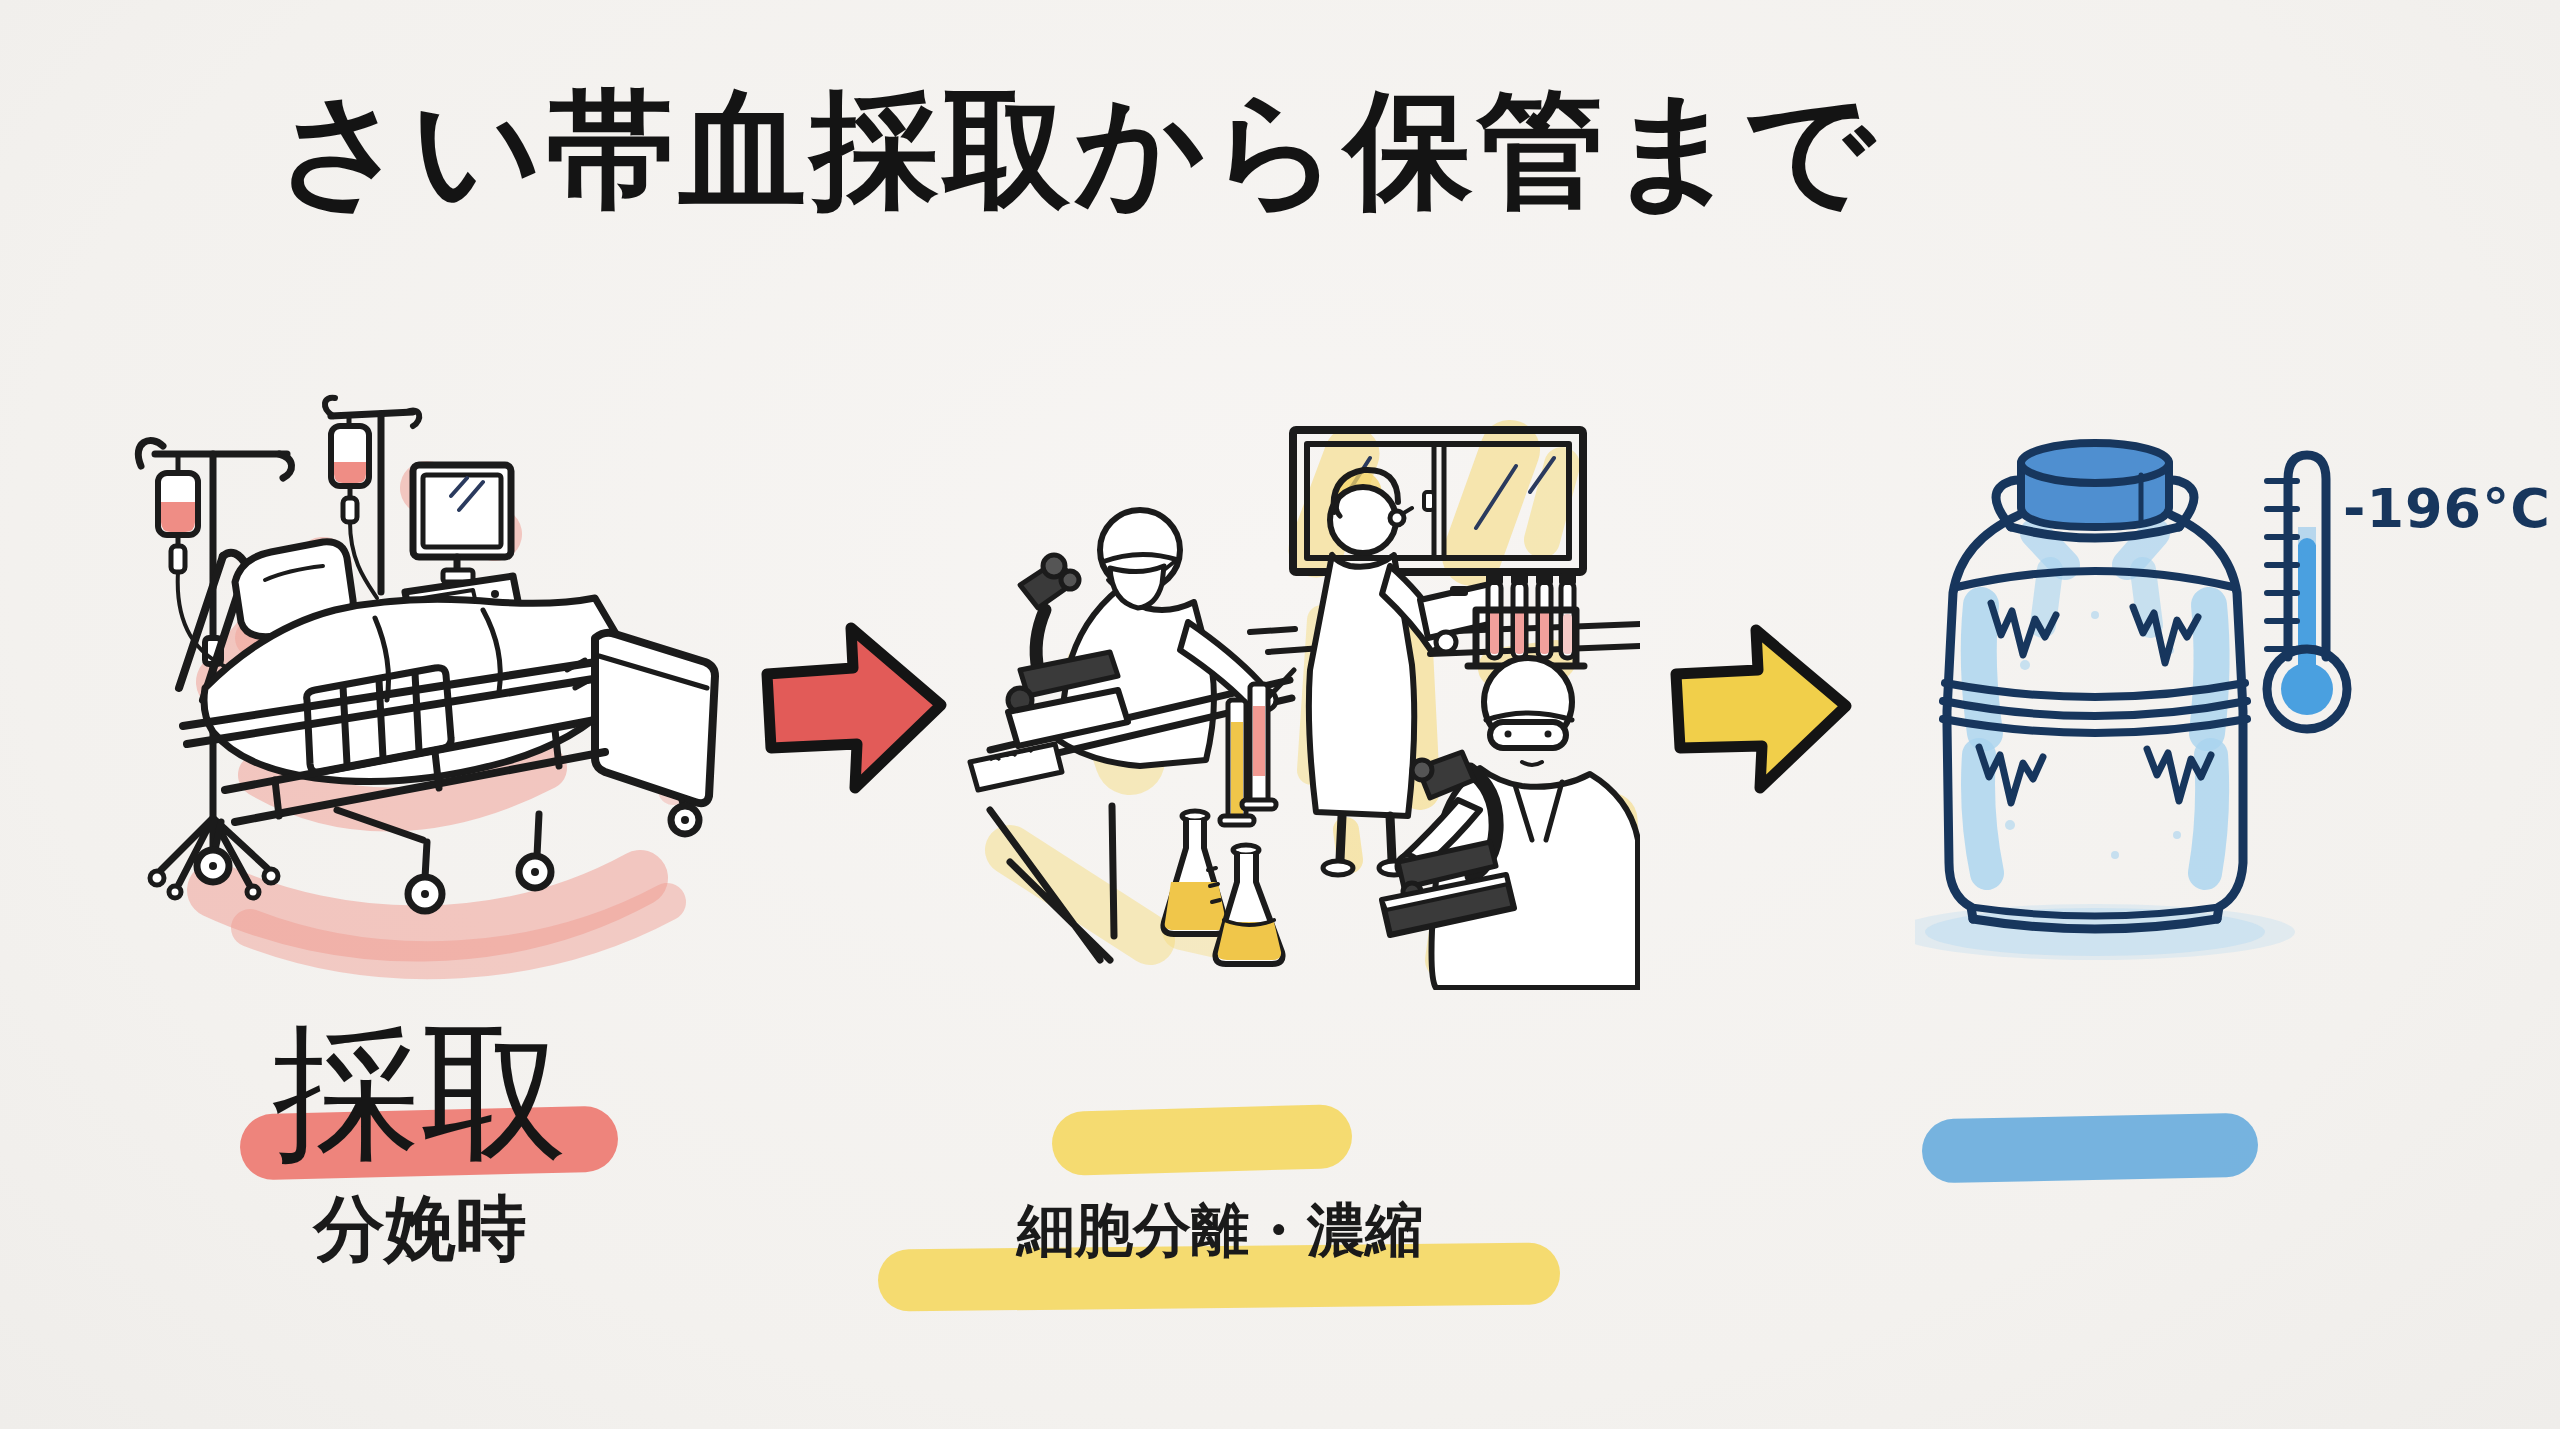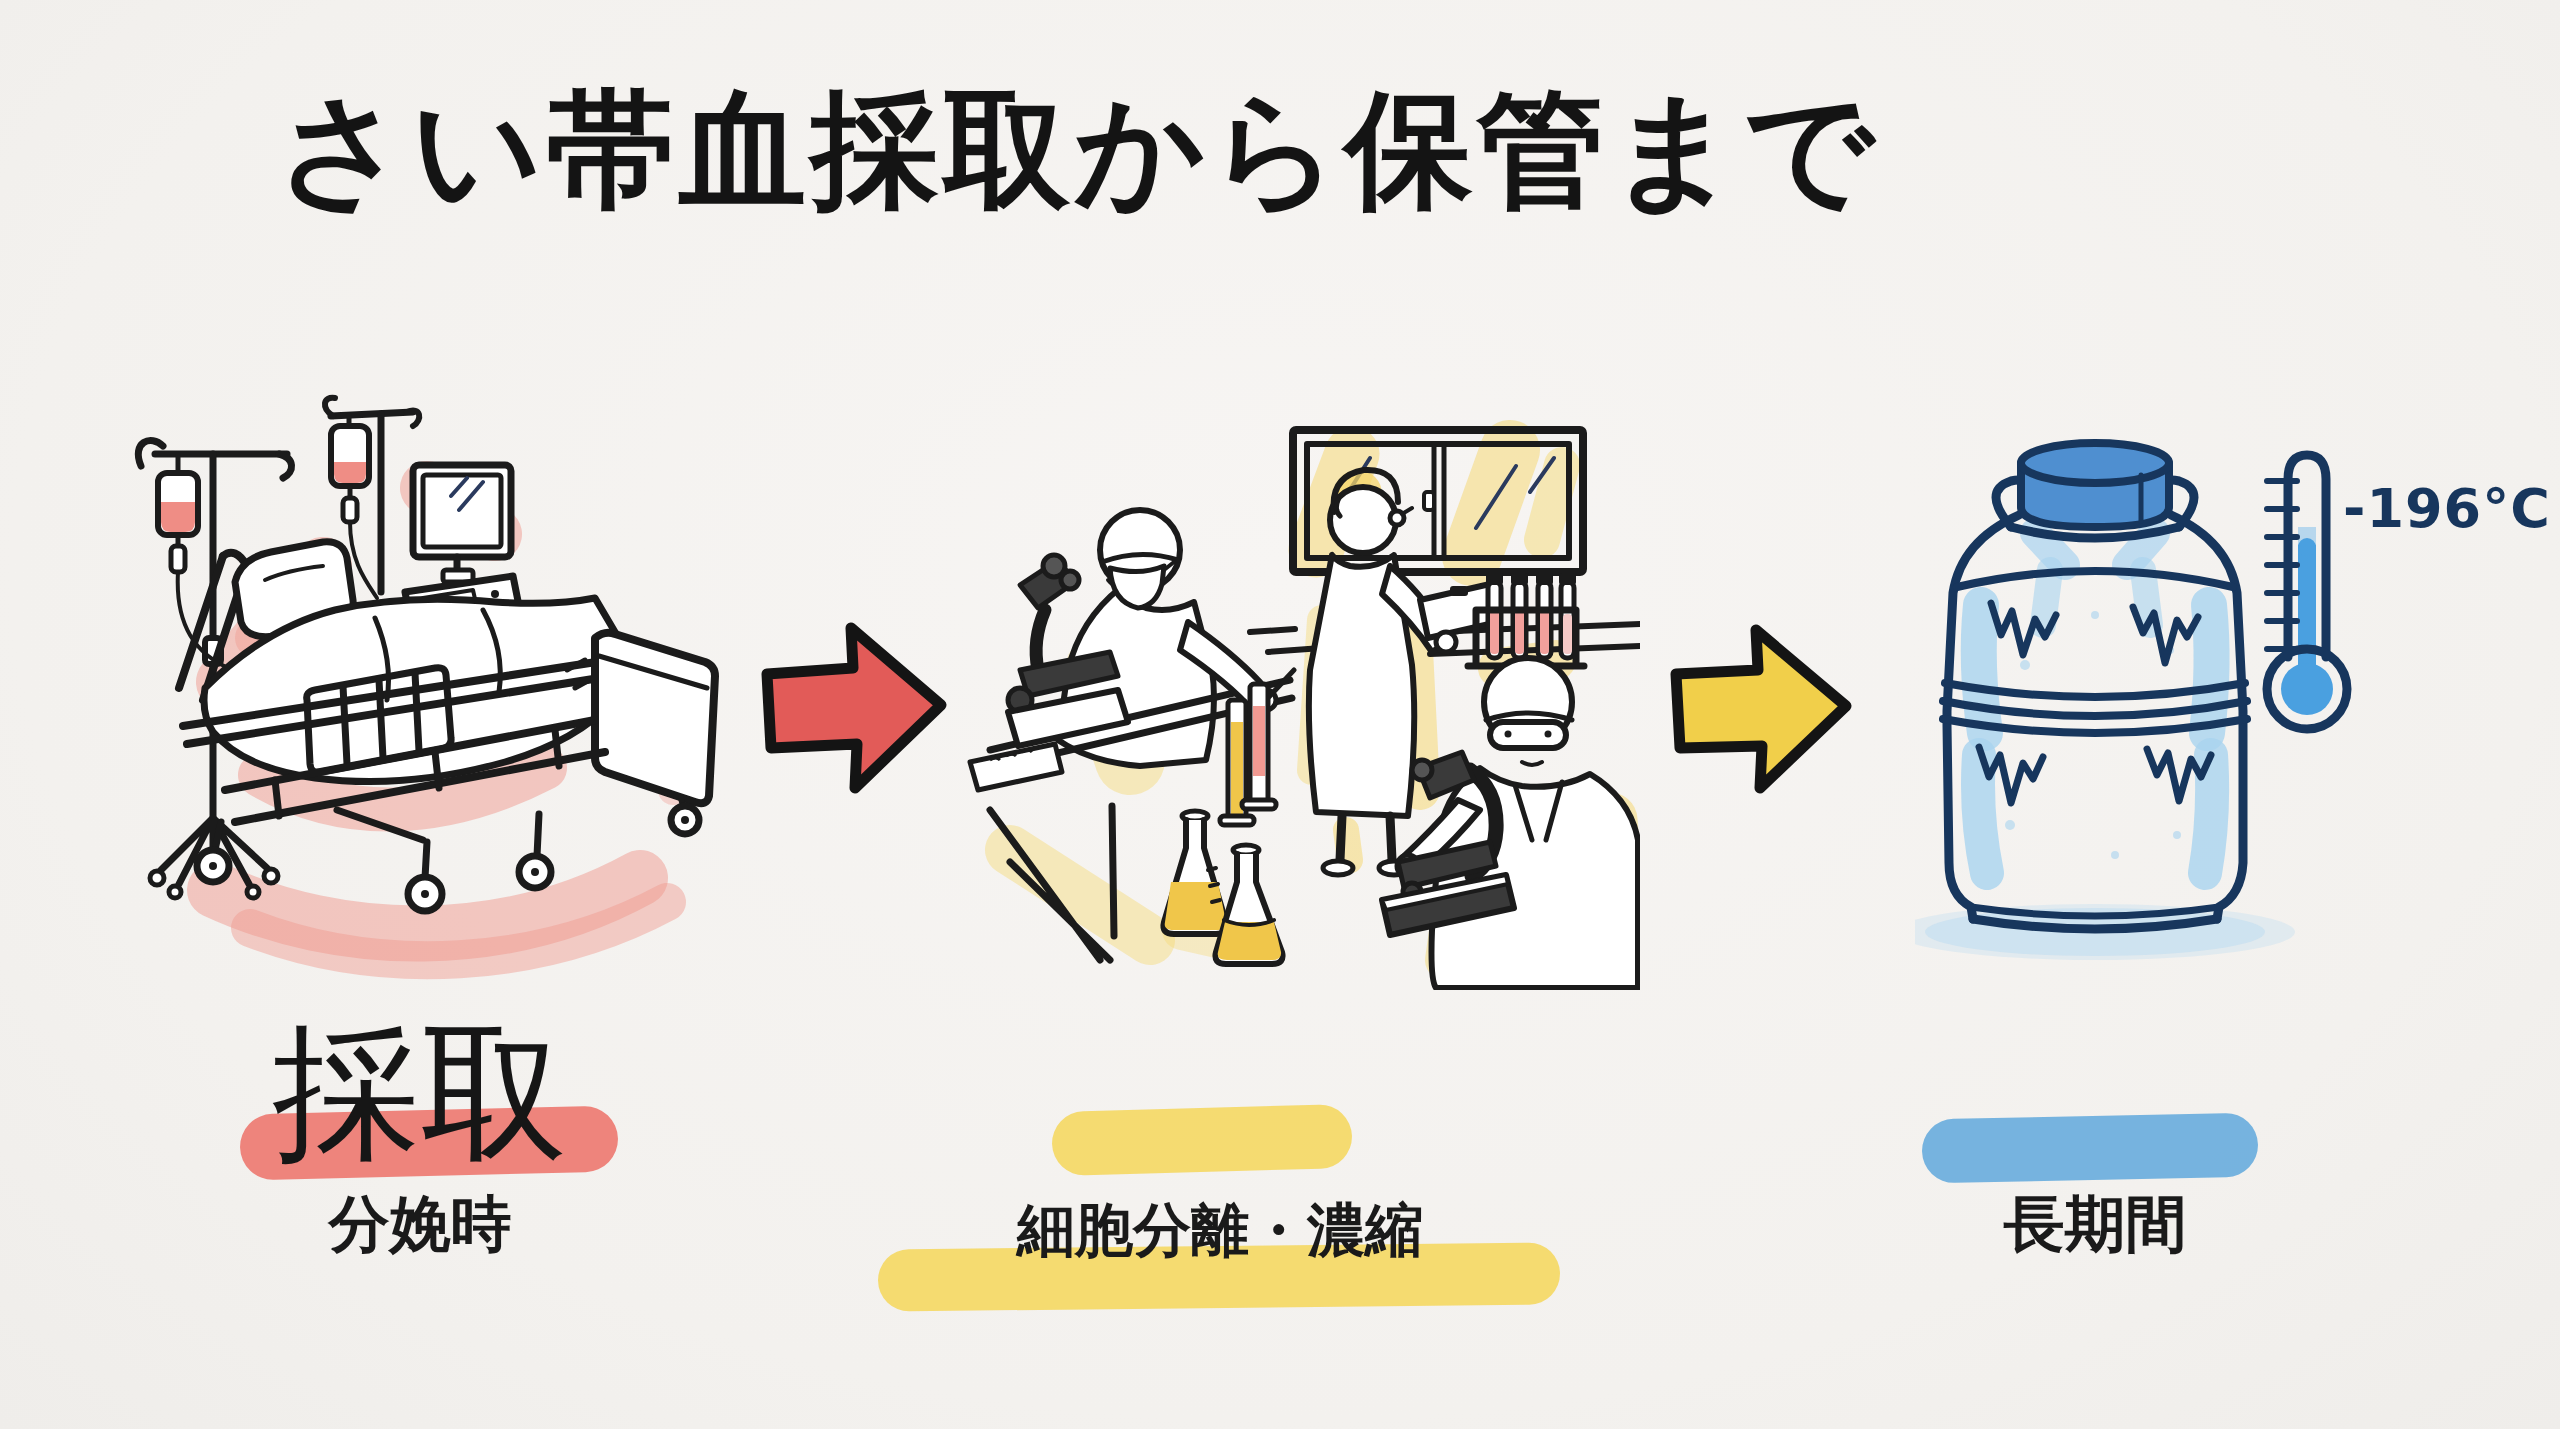--- a/index.html
+++ b/index.html
@@ -5,21 +5,21 @@
   html,body{margin:0;padding:0;background:#f5f3f1;}
   body{width:2560px;height:1429px;overflow:hidden;font-family:"DejaVu Sans",sans-serif;}
   .canvas{position:relative;width:2560px;height:1429px;background:
     radial-gradient(ellipse at 50% 40%, #f7f5f3 0%, #f3f1ee 70%, #efedea 100%);}
   .title{position:absolute;left:0;top:86px;width:2155px;margin:0;text-align:center;
     font-size:128px;font-weight:700;color:#141414;letter-spacing:4px;line-height:1;z-index:4;}
   .illus{position:absolute;z-index:2;text-align:center;}
   .illus svg{display:block;}
   .stage-label{position:absolute;font-size:148px;font-weight:400;color:#161616;
     text-align:center;line-height:1.05;z-index:3;}
-  .stage-sub{position:absolute;font-size:61px;font-weight:700;color:#1a1a1a;
+  .stage-sub{position:absolute;font-size:71px;font-weight:700;color:#1a1a1a;
     text-align:center;line-height:1.05;z-index:3;}
   .sub-mid{font-size:58px;}
   .hl{position:absolute;z-index:1;border-radius:34px;}
   .hl-red{left:240px;top:1110px;width:378px;height:66px;background:#ed6b63;opacity:.82;transform:rotate(-1.4deg);}
   .hl-yellow1{left:1052px;top:1108px;width:300px;height:64px;background:#f5d75f;opacity:.88;transform:rotate(-1.6deg);}
   .hl-yellow2{left:878px;top:1246px;width:682px;height:62px;background:#f5d75f;opacity:.88;transform:rotate(-0.6deg);}
   .hl-blue{left:1922px;top:1116px;width:336px;height:64px;background:#5fa8dc;opacity:.85;transform:rotate(-1.2deg);}
   .lbl-1{left:250px;top:1016px;width:340px;}
   .lbl-2{left:1052px;top:1020px;width:300px;}
   .lbl-3{left:1930px;top:1014px;width:320px;}
@@ -361,15 +361,14 @@
 
   <div class="hl hl-red"></div>
   <div class="stage-label lbl-1">採取</div>
   <div class="stage-sub sub-1">分娩時</div>
 
   <div class="hl hl-yellow1"></div>
   <div class="hl hl-yellow2"></div>
   <div class="stage-sub sub-mid sub-2">細胞分離・濃縮</div>
 
   <div class="hl hl-blue"></div>
-  <div class="stage-sub sub-3">長期間</div>
 
 </div>
 
 </body></html>

